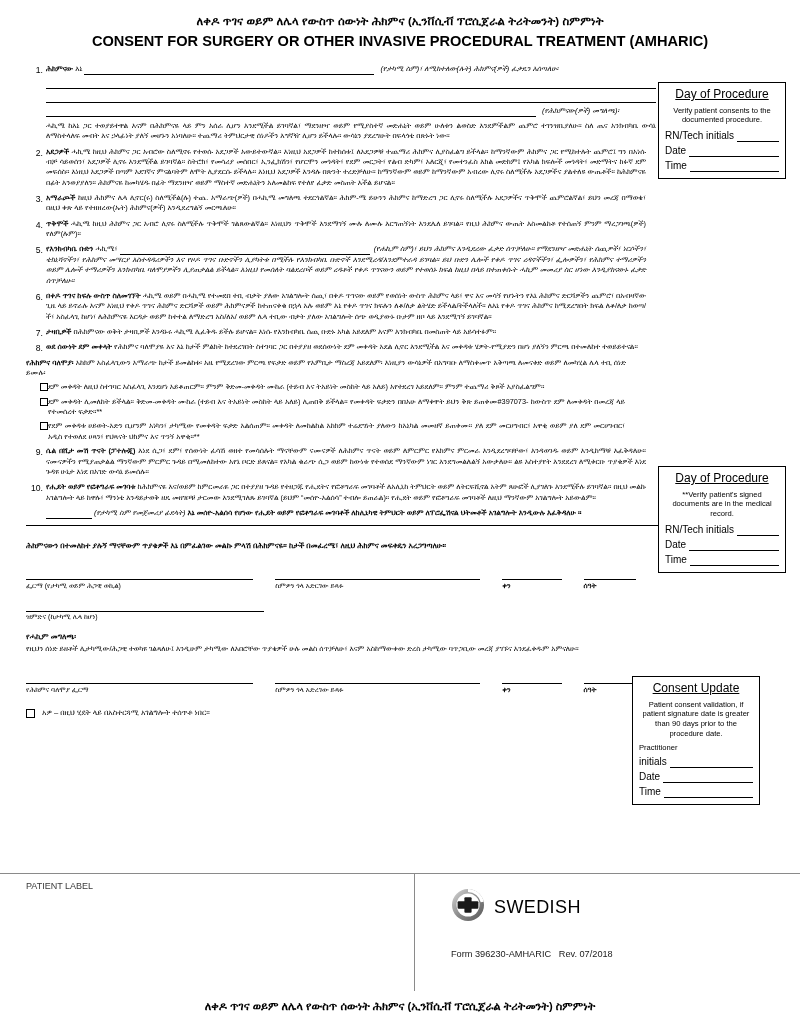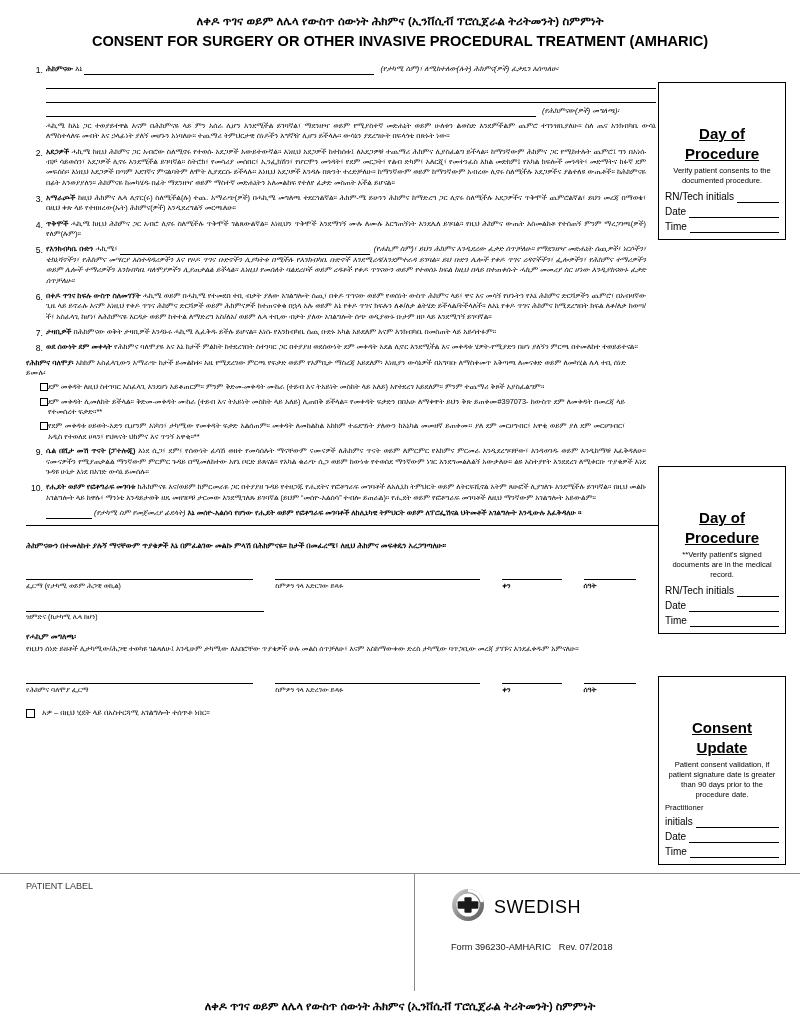--- a/index.html
+++ b/index.html
@@ -66,38 +66,37 @@
     width: 128px;
     border: 1.3px solid #000;
     background: #fff;
     padding: 4px 6px 6px 6px;
     font-size: 7.6px;
     line-height: 1.3;
     text-align: center;
     z-index: 5;
   }
   .sidebox .sb-title {
-    font-weight: bold;
-    font-size: 15px;
+    font-weight: normal;
+    font-size: 12px;
     text-decoration: underline;
     margin-bottom: 3px;
-    margin-top: 37px;
   }
   .sidebox .sb-desc { margin-bottom: 4px; }
   .sb-field {
     display: flex; align-items: flex-end; gap: 3px;
     text-align: left; margin-top: 2px;
     font-size: 10px;
   }
   .sb-field .lbl { white-space: nowrap; }
   .sb-field .fill { flex: 1; border-bottom: 1px solid #000; height: 9px; }
 
   #box-dop1 { left: 658px; top: 82px; }
   #box-dop2 { left: 658px; top: 466px; }
-  #box-cu   { left: 658px; top: 676px; }
+  #box-cu   { left: 632px; top: 676px; }
 
   
   .cbrow {
     position: relative;
     padding-left: 8px;
     margin: 4px 0 3px 14px;
     font-size: 7.3px;
     line-height: 1.42;
     text-align: justify;
   }
@@ -140,21 +139,21 @@
     border-top: 1.2px solid #8a8a8a;
     height: 118px;
   }
   .footer-inner { display: flex; height: 100%; }
   .foot-left { width: 414px; padding: 7px 0 0 26px; font-size: 9px; color: #3a3a3a; }
   .foot-div { width: 1px; background: #8a8a8a; }
   .foot-right { flex: 1; padding: 14px 0 0 36px; }
   .brandrow { display: flex; align-items: center; gap: 9px; }
   .brandname { font-size: 18px; font-weight: normal; letter-spacing: .4px; }
   .foot-city { font-size: 9.6px; margin-top: 13px; color: #1a1a1a; }
-  .foot-form { font-size: 9.2px; margin-top: 16px; color: #1a1a1a; }
+  .foot-form { font-size: 9.2px; margin-top: 23px; color: #1a1a1a; }
 
   .bottom-am {
     position: absolute; left: 0; right: 0; top: 1000px;
     text-align: center;
     font-size: 11.2px; font-weight: bold;
   }
 </style>
 </head>
 <body>
 

